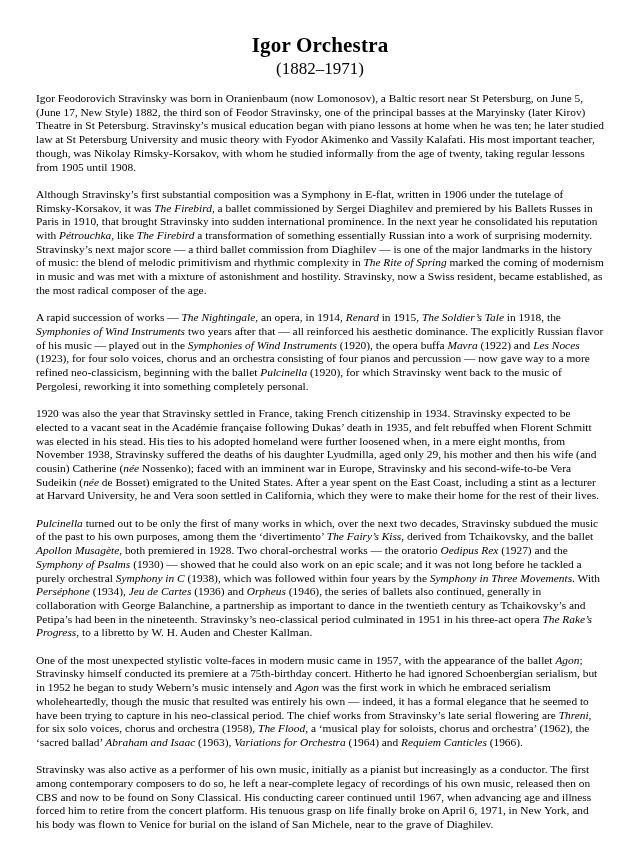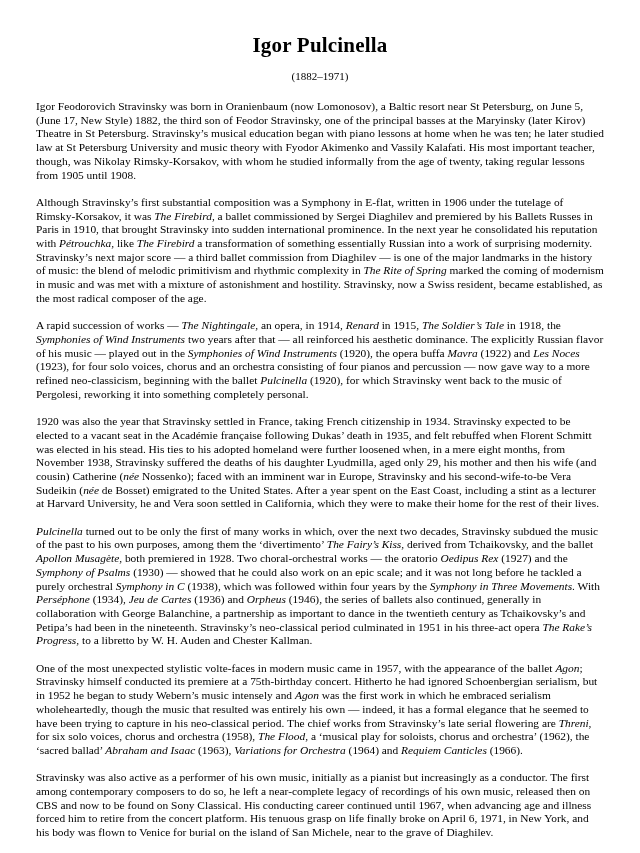--- a/index.html
+++ b/index.html
@@ -21,23 +21,23 @@
   }
   .doc-title {
     margin: 0;
     text-align: center;
     font-size: 21px;
     line-height: 24px;
     font-weight: bold;
     letter-spacing: 0.2px;
   }
   .doc-subtitle {
-    margin-top: 12px;
+    margin-top: 4px;
     text-align: center;
-    font-size: 11px;
+    font-size: 17px;
     line-height: 15px;
   }
   .article-body {
     margin-top: 16px;
     font-size: 11.4px;
     line-height: 13.7px;
     text-align: left;
     hyphens: auto;
     -webkit-hyphens: auto;
   }
@@ -49,21 +49,21 @@
   }
   .article-body i {
     font-style: italic;
     text-align: center;
   }
 </style>
 </head>
 <body>
 
 <div class="page">
-  <h1 class="doc-title">Igor Pulcinella</h1>
+  <h1 class="doc-title">Igor Orchestra</h1>
   <div class="doc-subtitle">(1882–1971)</div>
   <div class="article-body">
       <p class="para"><span>Igor Feodorovich Stravinsky was born in Oranienbaum (now Lomonosov), a Baltic resort near St Petersburg, on June 5, (June 17, New Style) 1882, the third son of Feodor Stravinsky, one of the principal basses at the Maryinsky (later Kirov) Theatre in St Petersburg. Stravinsky’s musical education began with piano lessons at home when he was ten; he later studied law at St Petersburg University and music theory with Fyodor Akimenko and Vassily Kalafati. His most important teacher, though, was Nikolay Rimsky-Korsakov, with whom he studied informally from the age of twenty, taking regular lessons from 1905 until 1908.</span></p>
       <p class="para"><span>Although Stravinsky’s first substantial composition was a Symphony in E-flat, written in 1906 under the tutelage of Rimsky-Korsakov, it was </span><i>The Firebird</i><span>, a ballet commissioned by Sergei Diaghilev and premiered by his Ballets Russes in Paris in 1910, that brought Stravinsky into sudden international prominence. In the next year he consolidated his reputation with </span><i>Pétrouchka</i><span>, like </span><i>The Firebird</i><span> a transformation of something essentially Russian into a work of surprising modernity. Stravinsky’s next major score — a third ballet commission from Diaghilev — is one of the major landmarks in the history of music: the blend of melodic primitivism and rhythmic complexity in </span><i>The Rite of Spring</i><span> marked the coming of modernism in music and was met with a mixture of astonishment and hostility. Stravinsky, now a Swiss resident, became established, as the most radical composer of the age.</span></p>
       <p class="para"><span>A rapid succession of works — </span><i>The Nightingale</i><span>, an opera, in 1914, </span><i>Renard</i><span> in 1915, </span><i>The Soldier’s Tale</i><span> in 1918, the </span><i>Symphonies of Wind Instruments</i><span> two years after that — all reinforced his aesthetic dominance. The explicitly Russian flavor of his music — played out in the </span><i>Symphonies of Wind Instruments</i><span> (1920), the opera buffa </span><i>Mavra</i><span> (1922) and </span><i>Les Noces</i><span> (1923), for four solo voices, chorus and an orchestra consisting of four pianos and percussion — now gave way to a more refined neo-classicism, beginning with the ballet </span><i>Pulcinella</i><span> (1920), for which Stravinsky went back to the music of Pergolesi, reworking it into something completely personal.</span></p>
       <p class="para"><span>1920 was also the year that Stravinsky settled in France, taking French citizenship in 1934. Stravinsky expected to be elected to a vacant seat in the Académie française following Dukas’ death in 1935, and felt rebuffed when Florent Schmitt was elected in his stead. His ties to his adopted homeland were further loosened when, in a mere eight months, from November 1938, Stravinsky suffered the deaths of his daughter Lyudmilla, aged only 29, his mother and then his wife (and cousin) Catherine (</span><i>née</i><span> Nossenko); faced with an imminent war in Europe, Stravinsky and his second-wife-to-be Vera Sudeikin (</span><i>née</i><span> de Bosset) emigrated to the United States. After a year spent on the East Coast, including a stint as a lecturer at Harvard University, he and Vera soon settled in California, which they were to make their home for the rest of their lives.</span></p>
       <p class="para"><i>Pulcinella</i><span> turned out to be only the first of many works in which, over the next two decades, Stravinsky subdued the music of the past to his own purposes, among them the ‘divertimento’ </span><i>The Fairy’s Kiss</i><span>, derived from Tchaikovsky, and the ballet </span><i>Apollon Musagète</i><span>, both premiered in 1928. Two choral-orchestral works — the oratorio </span><i>Oedipus Rex</i><span> (1927) and the </span><i>Symphony of Psalms</i><span> (1930) — showed that he could also work on an epic scale; and it was not long before he tackled a purely orchestral </span><i>Symphony in C</i><span> (1938), which was followed within four years by the </span><i>Symphony in Three Movements</i><span>. With </span><i>Perséphone</i><span> (1934), </span><i>Jeu de Cartes</i><span> (1936) and </span><i>Orpheus</i><span> (1946), the series of ballets also continued, generally in collaboration with George Balanchine, a partnership as important to dance in the twentieth century as Tchaikovsky’s and Petipa’s had been in the nineteenth. Stravinsky’s neo-classical period culminated in 1951 in his three-act opera </span><i>The Rake’s Progress</i><span>, to a libretto by W. H. Auden and Chester Kallman.</span></p>
       <p class="para"><span>One of the most unexpected stylistic volte-faces in modern music came in 1957, with the appearance of the ballet </span><i>Agon</i><span>; Stravinsky himself conducted its premiere at a 75th-birthday concert. Hitherto he had ignored Schoenbergian serialism, but in 1952 he began to study Webern’s music intensely and </span><i>Agon</i><span> was the first work in which he embraced serialism wholeheartedly, though the music that resulted was entirely his own — indeed, it has a formal elegance that he seemed to have been trying to capture in his neo-classical period. The chief works from Stravinsky’s late serial flowering are </span><i>Threni</i><span>, for six solo voices, chorus and orchestra (1958), </span><i>The Flood</i><span>, a ‘musical play for soloists, chorus and orchestra’ (1962), the ‘sacred ballad’ </span><i>Abraham and Isaac</i><span> (1963), </span><i>Variations for Orchestra</i><span> (1964) and </span><i>Requiem Canticles</i><span> (1966).</span></p>
       <p class="para"><span>Stravinsky was also active as a performer of his own music, initially as a pianist but increasingly as a conductor. The first among contemporary composers to do so, he left a near-complete legacy of recordings of his own music, released then on CBS and now to be found on Sony Classical. His conducting career continued until 1967, when advancing age and illness forced him to retire from the concert platform. His tenuous grasp on life finally broke on April 6, 1971, in New York, and his body was flown to Venice for burial on the island of San Michele, near to the grave of Diaghilev.</span></p>
     </div>

